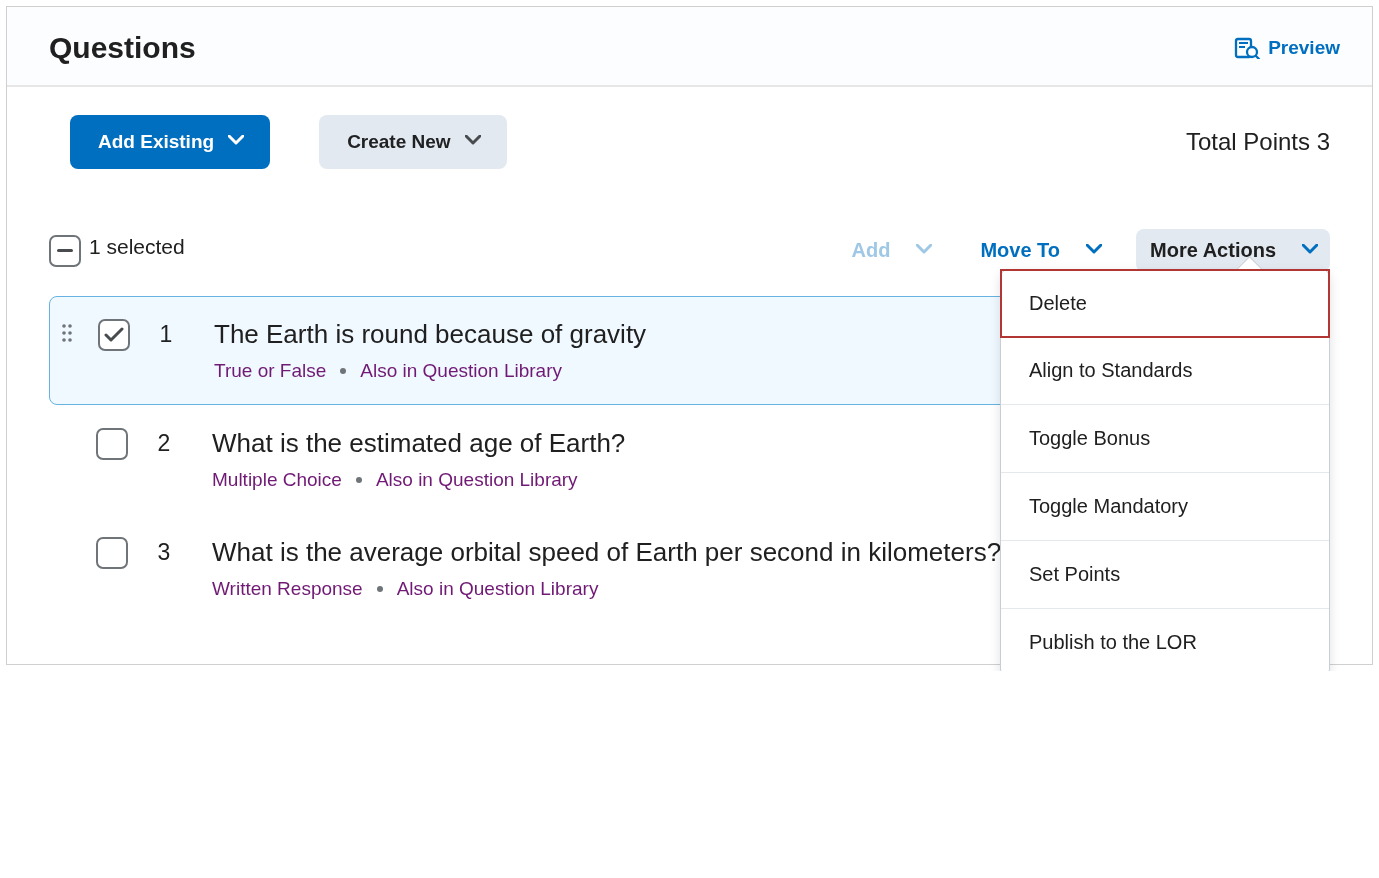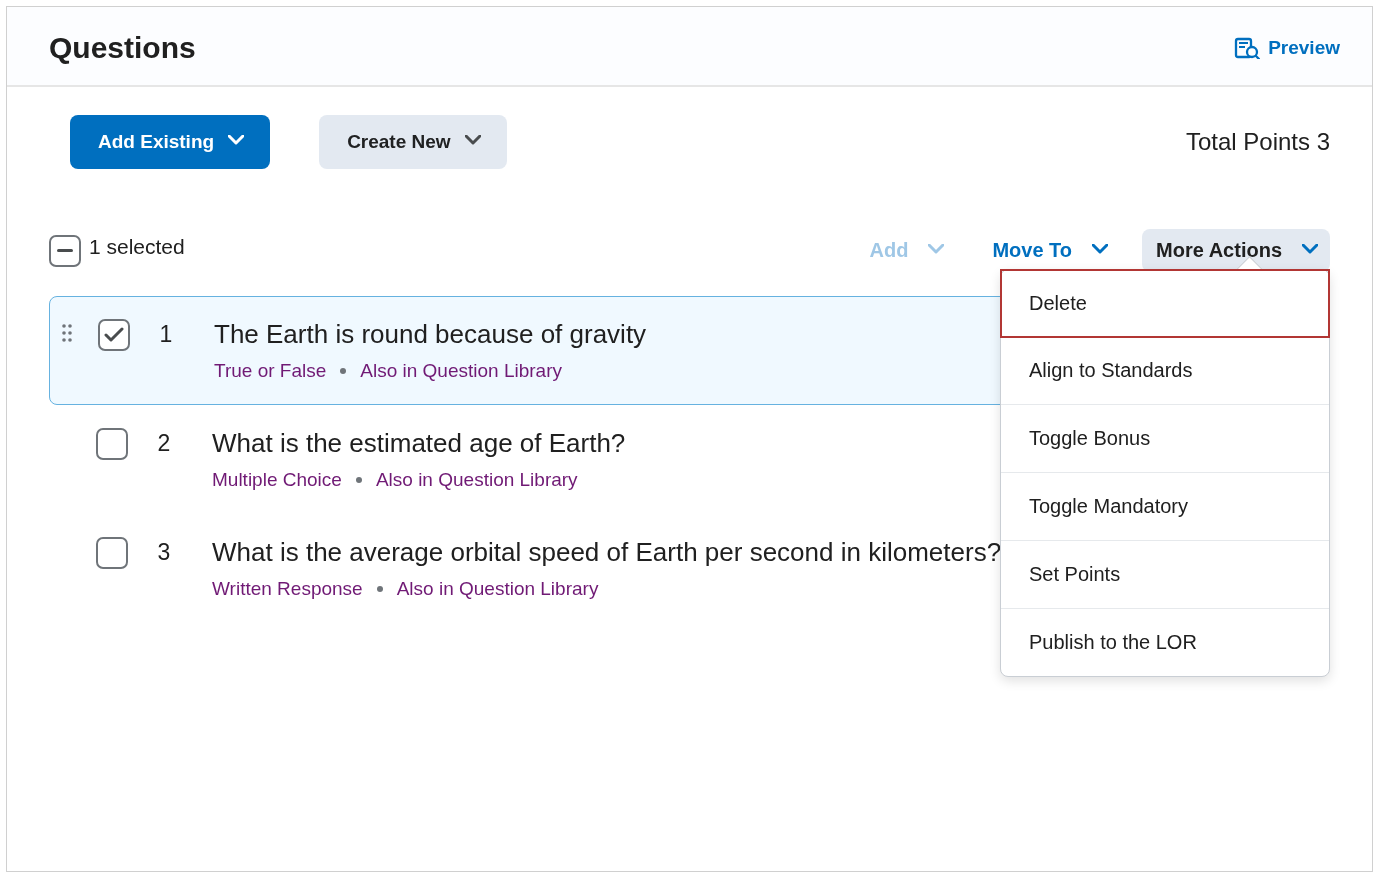--- a/index.html
+++ b/index.html
@@ -4,21 +4,21 @@
 <style>
   * { box-sizing: border-box; margin: 0; padding: 0; }
   body {
     font-family: -apple-system, BlinkMacSystemFont, "Segoe UI", Arial, sans-serif;
     background: #fff;
     padding: 6px;
   }
   .outer-frame {
     border: 1px solid #d0d0d0;
     width: 100%;
-    height: 866px;
+    height: 659px;
     background: #fff;
   }
   .header-bar {
     display: flex;
     justify-content: space-between;
     align-items: center;
     padding: 24px 32px 20px 42px;
     border-bottom: 2px solid #e6e6e6;
     background: #fcfdff;
   }
@@ -102,21 +102,21 @@
     color: #202020;
   }
   .selection-right {
     display: flex;
     align-items: center;
     gap: 22px;
   }
   .link-action {
     display: flex;
     align-items: center;
-    gap: 20px;
+    gap: 26px;
     font-size: 20px;
     font-weight: 700;
     cursor: pointer;
     padding: 10px 14px;
     border-radius: 8px;
   }
   .link-disabled { color: #9fc7e6; }
   .link-blue { color: #006fbf; }
   .link-active { background: #e3e9f1; color: #006fbf; }
   .link-active .label-dark { color: #202020; }

